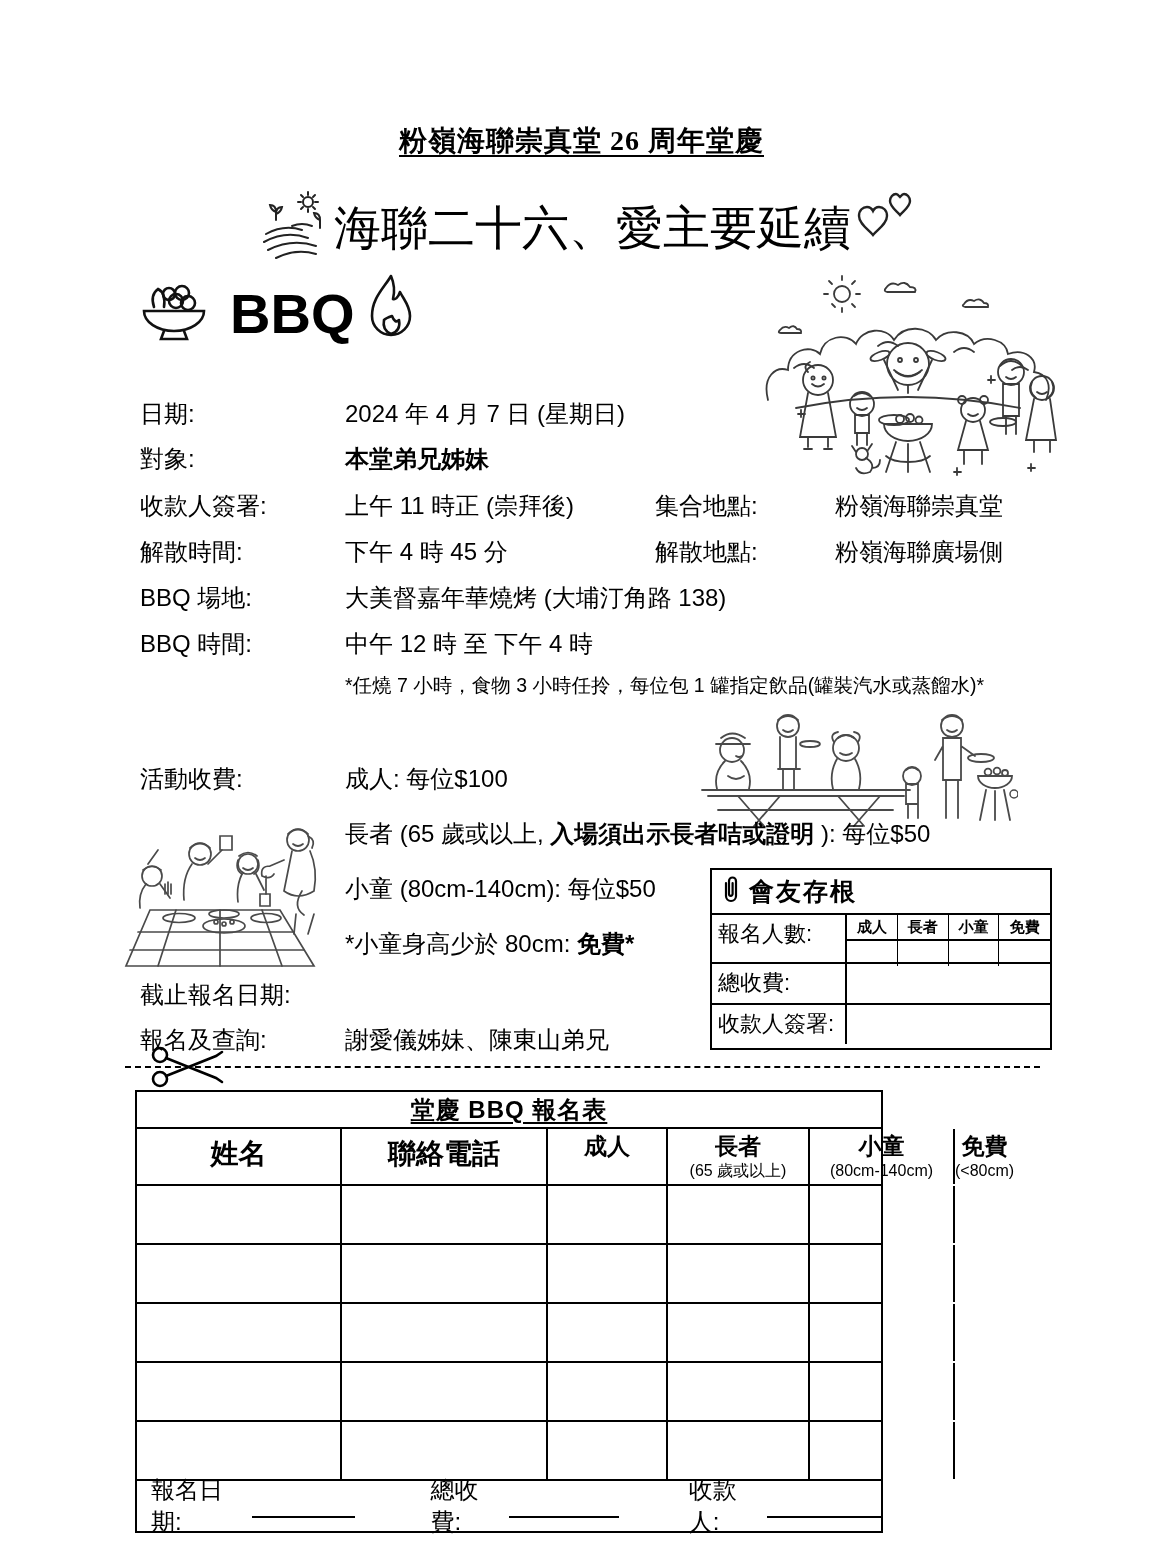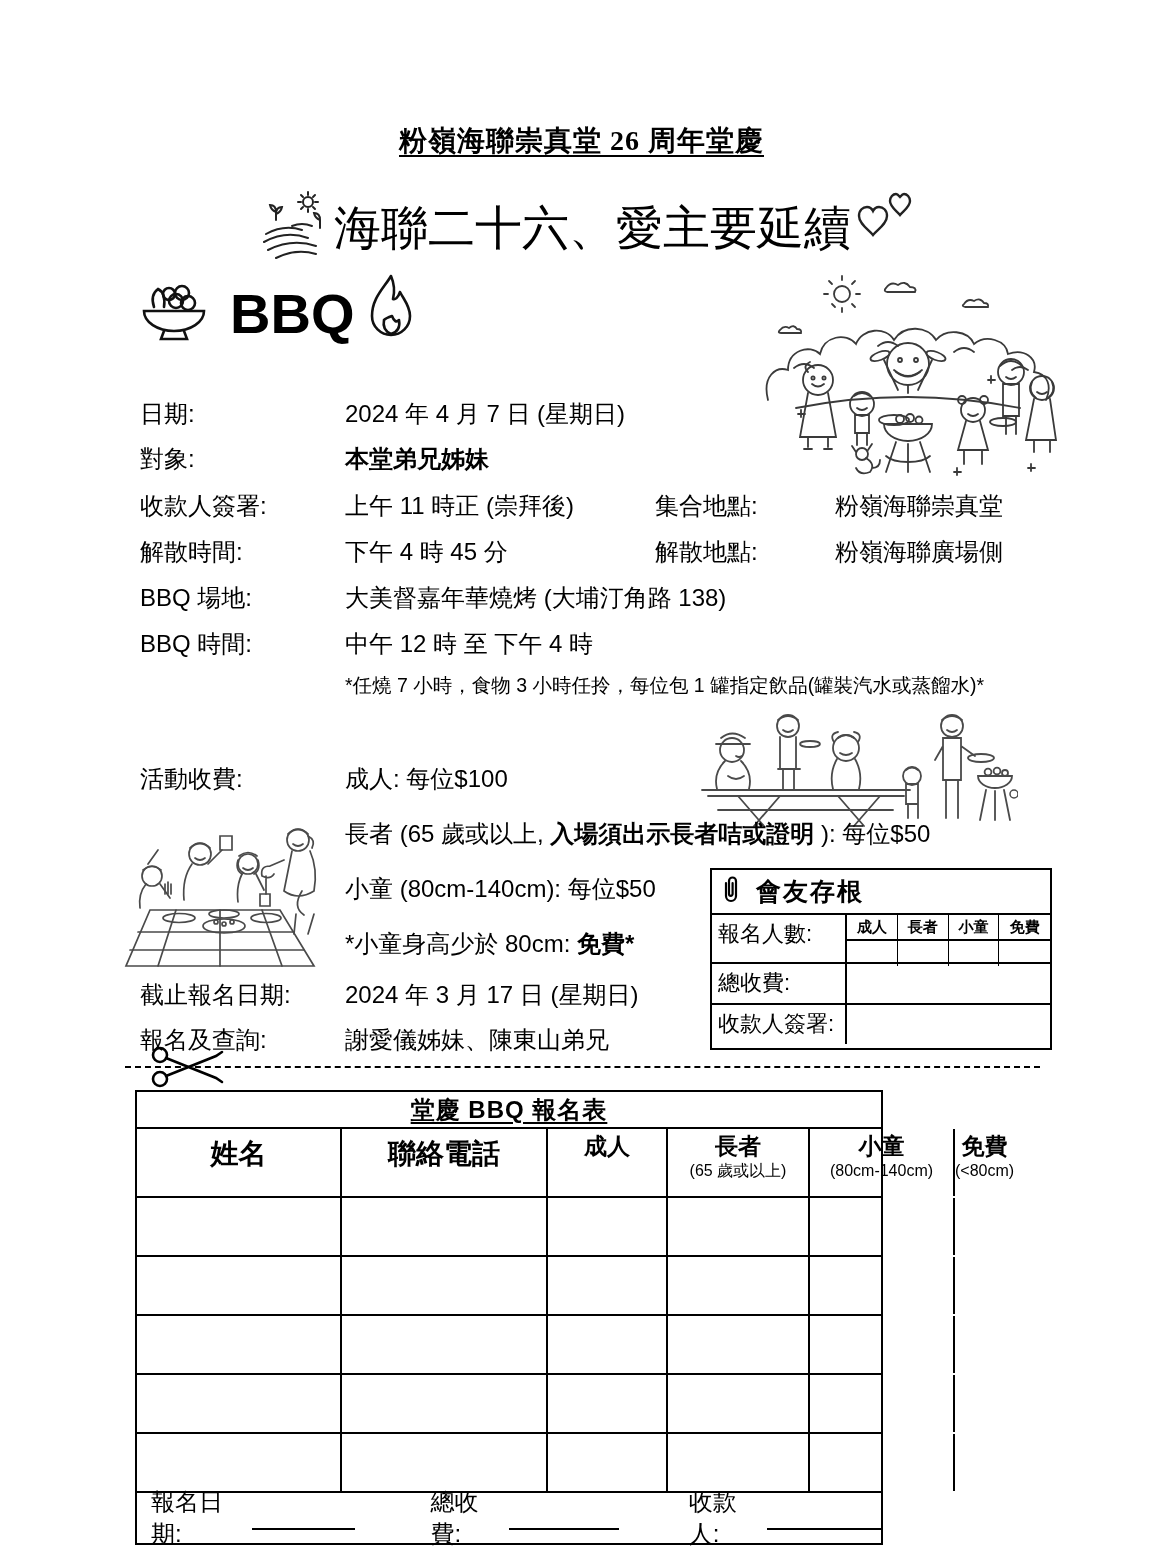--- a/index.html
+++ b/index.html
@@ -27,21 +27,21 @@
   .fee-line{position:absolute;left:345px;font-size:24px;white-space:nowrap;}
 
   .illus{position:absolute;}
   .illus svg{display:block;}
 
   
   .stub{position:absolute;left:710px;top:868px;width:342px;height:182px;
         border:2px solid #000;box-sizing:border-box;background:#fff;}
   .stub-head{height:45px;border-bottom:2px solid #000;display:flex;align-items:center;
         padding-left:10px;box-sizing:border-box;}
-  .stub-head .stub-title{font-size:25px;font-weight:700;margin-left:16px;letter-spacing:2px;}
+  .stub-head .stub-title{font-size:25px;font-weight:700;margin-left:9px;letter-spacing:2px;}
   .stub-count{display:flex;height:47px;box-sizing:border-box;}
   .stub-count .stub-label{width:135px;border-right:2px solid #000;box-sizing:border-box;
         font-size:22px;padding:4px 0 0 6px;}
   .stub-mini{flex:1;display:grid;grid-template-columns:1fr 1fr 1fr 1fr;grid-template-rows:26px 25px;}
   .stub-mini .mh{border-bottom:2px solid #000;border-right:1px solid #000;
         font-size:15px;font-weight:700;text-align:center;line-height:24px;}
   .stub-mini .mh:nth-child(4){border-right:none;}
   .stub-mini .mc{border-right:1px solid #000;}
   .stub-mini .mc:last-child{border-right:none;}
   .stub-row{display:flex;height:41px;border-top:2px solid #000;box-sizing:border-box;}
@@ -55,21 +55,21 @@
 
   
   .form{position:absolute;left:135px;top:1090px;width:748px;border:2px solid #000;
         box-sizing:border-box;background:#fff;}
   .form-caption{height:35px;border-bottom:2px solid #000;display:flex;align-items:center;
         justify-content:center;}
   .form-caption span{font-size:24px;font-weight:700;text-decoration:underline;
         text-underline-offset:4px;letter-spacing:1px;}
   .f-cols{display:grid;grid-template-columns:205px 206px 120px 142px 145px 1fr;}
   .f-head{border-bottom:2px solid #000;}
-  .f-hcell{border-right:2px solid #000;text-align:center;padding:3px 0 16px 0;}
+  .f-hcell{border-right:2px solid #000;text-align:center;padding:3px 0 4px 0;}
   .f-hcell:last-child{border-right:none;}
   .f-hcell .main{font-size:23px;font-weight:700;display:block;line-height:1.25;}
   .f-hcell.big .main{font-size:28px;line-height:1.6;}
   .f-hcell .sub{font-size:16px;display:block;line-height:1.2;}
   .f-row{height:57px;border-bottom:2px solid #000;}
   .f-cell{border-right:2px solid #000;height:100%;}
   .f-cell:last-child{border-right:none;}
   .form-footer{height:50px;display:flex;align-items:center;font-size:24px;}
   .blank{display:inline-block;border-bottom:2px solid #000;height:22px;}
 </style>
@@ -303,21 +303,20 @@
   </div>
   <div class="fee-line" style="top:818px;">
     <span>長者 (65 歲或以上, </span><span class="b">入場須出示長者咭或證明</span><span> ): 每位$50</span>
   </div>
   <div class="fee-line" style="top:873px;">小童 (80cm-140cm): 每位$50</div>
   <div class="fee-line" style="top:928px;">
     <span>*小童身高少於 80cm: </span><span class="b">免費</span><span class="b">*</span>
   </div>
   <div class="line" style="top:979px;">
     <span class="lab">截止報名日期:</span>
-    <span class="val">2024 年 3 月 17 日 (星期日)</span>
   </div>
   <div class="line" style="top:1024px;">
     <span class="lab">報名及查詢:</span>
     <span class="val">謝愛儀姊妹、陳東山弟兄</span>
   </div>
 
   <div class="stub">
     <div class="stub-head">
       <span>
         <svg width="18" height="30" viewBox="0 0 18 30" fill="none" stroke="#000" stroke-width="2.2" stroke-linecap="round">

